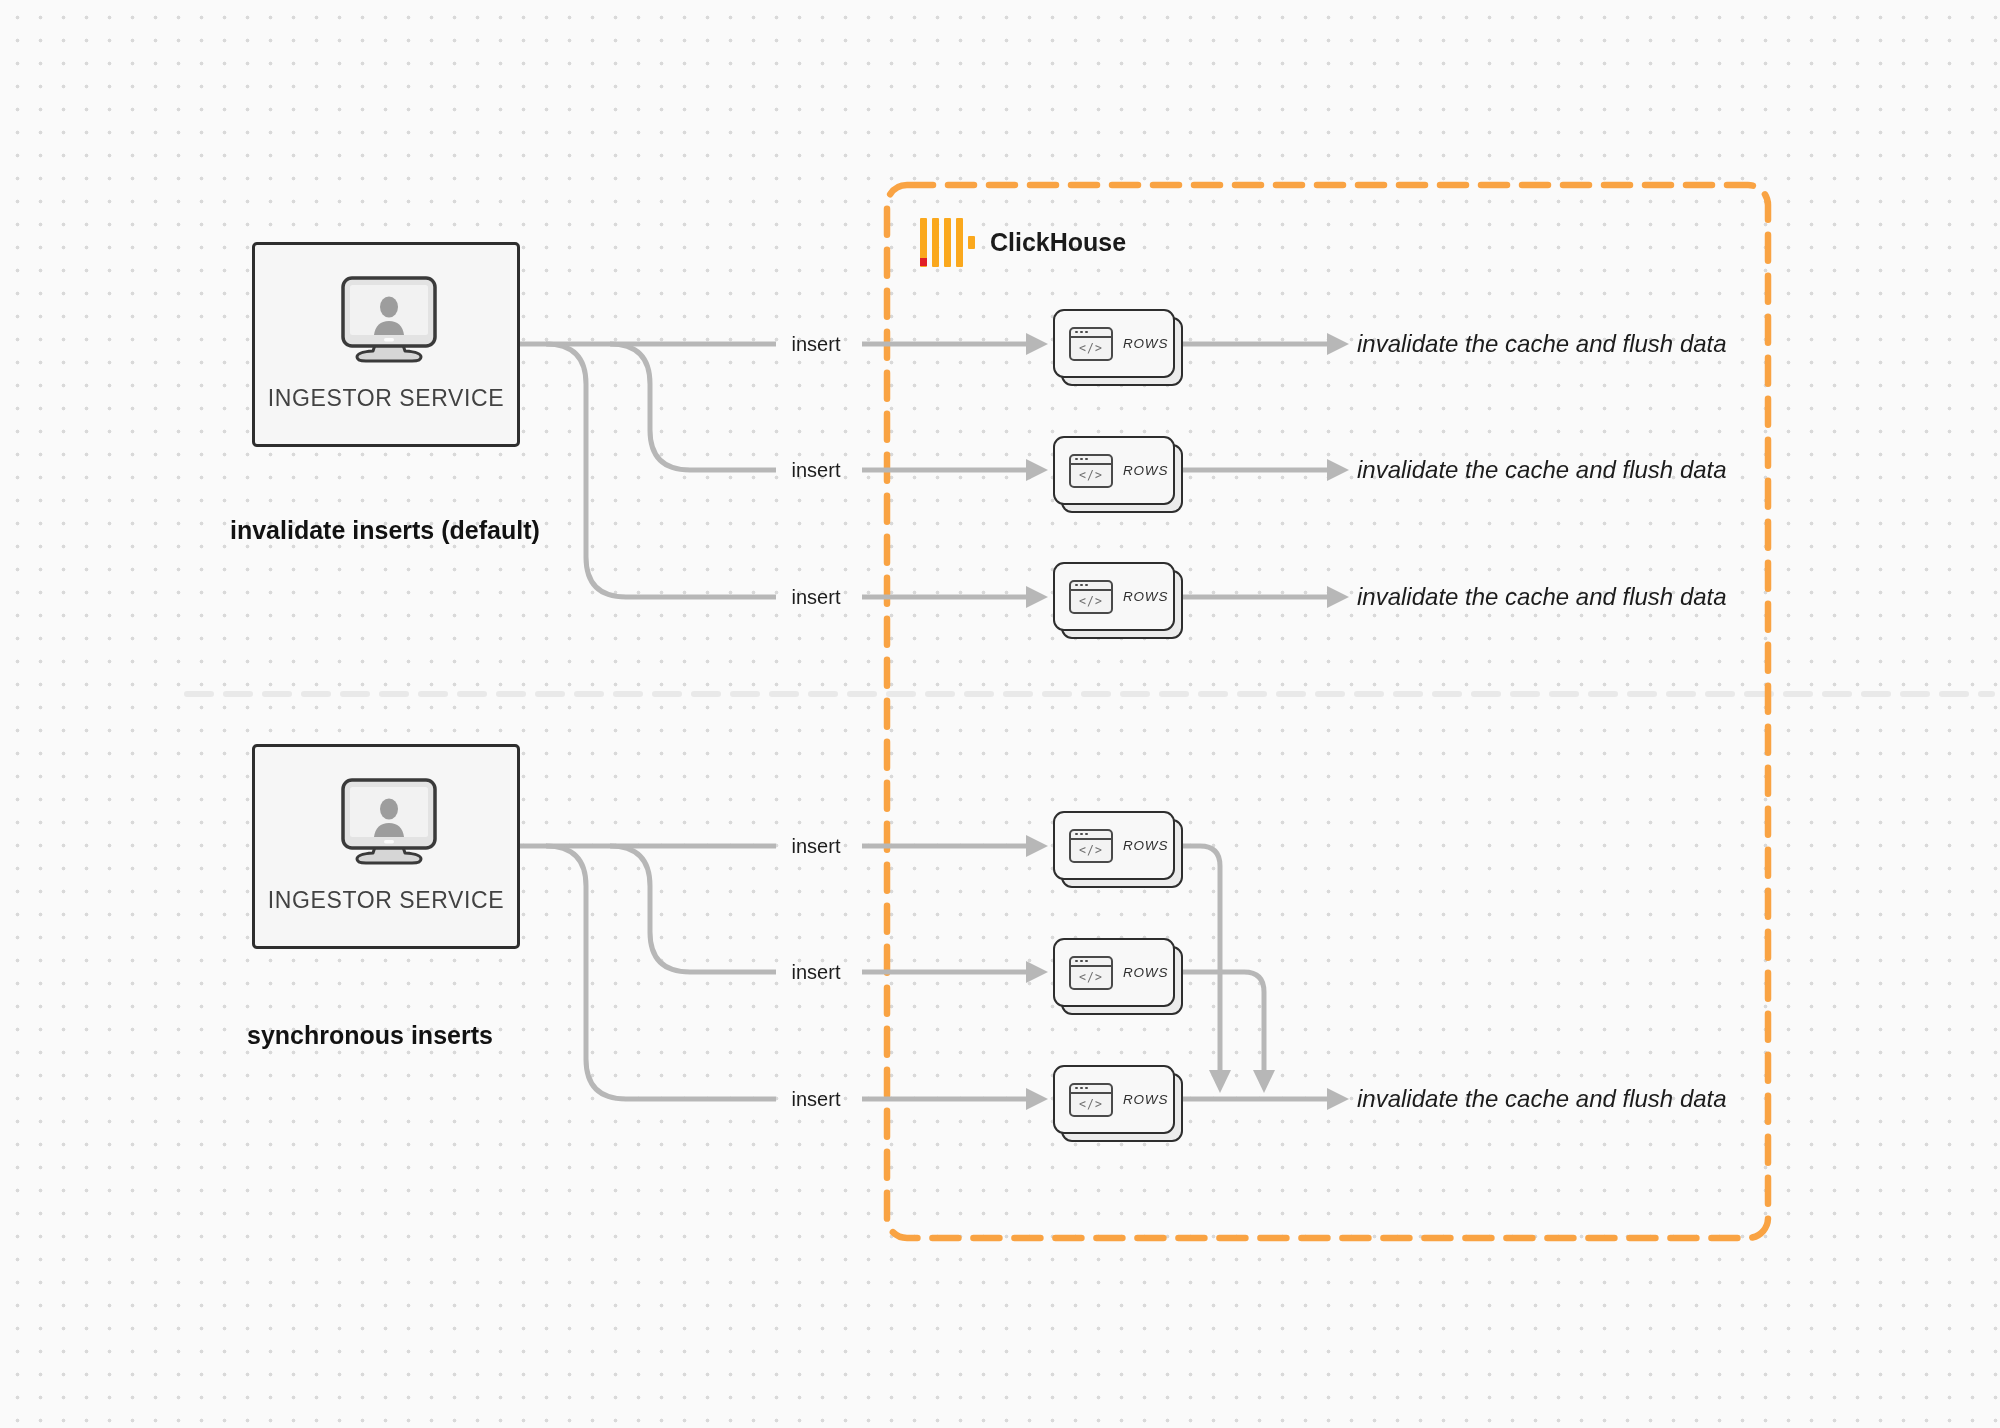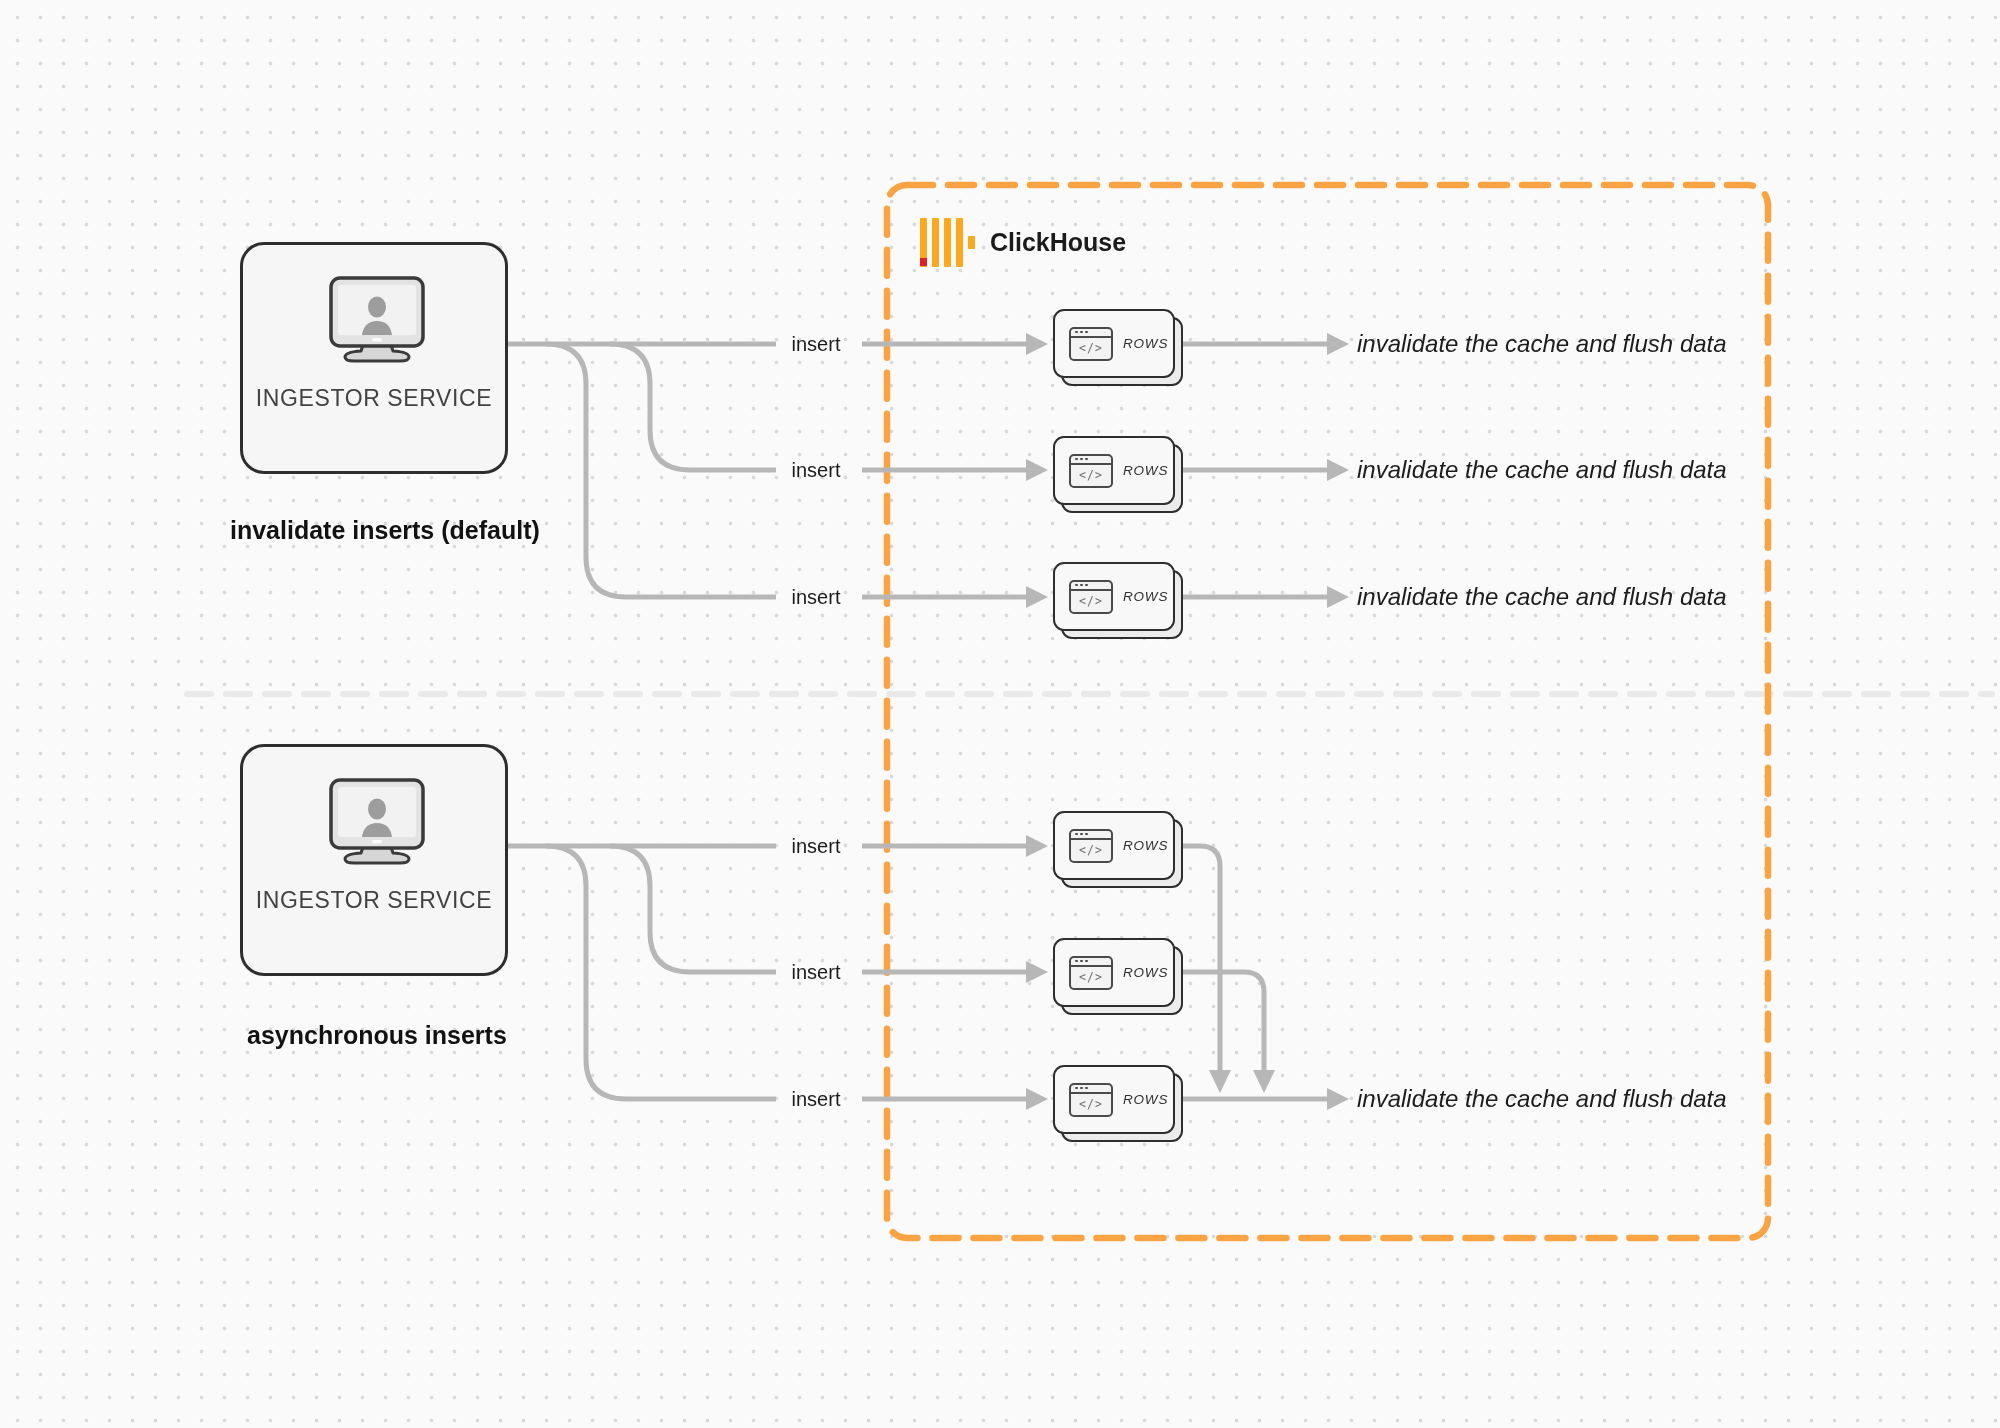--- a/index.html
+++ b/index.html
@@ -13,22 +13,22 @@
     position:relative; width:2000px; height:1428px;
     background-color:#fafafa;
     background-image:radial-gradient(circle, #d9d9d9 1.8px, transparent 2.1px);
     background-size:23px 23px;
     background-position:6px 6px;
   }
   .connector-layer { position:absolute; left:0; top:0; }
 
   
   .ingestor-box {
-    position:absolute; left:240px; width:268px; height:232px;
-    background:#f6f6f6; border:3.5px solid #2e2e2e; border-radius:24px;
+    position:absolute; left:252px; width:268px; height:205px;
+    background:#f6f6f6; border:3.5px solid #2e2e2e; border-radius:5px;
     box-sizing:border-box;
   }
   .monitor-icon { position:absolute; left:82px; top:30px; }
   .ingestor-label {
     position:absolute; left:0; right:0; top:140px; text-align:center;
     font-size:23px; color:#424242; letter-spacing:0.6px;
   }
 
   .caption {
     position:absolute; font-size:25px; font-weight:bold; color:#121212;
@@ -227,21 +227,21 @@
     <svg class="monitor-icon" width="104" height="92" viewBox="0 0 104 92">
       <path d="M38 70 L66 70 L68 76 Q84 77 84 82 Q84 86 75 86 L29 86 Q20 86 20 82 Q20 77 36 76 Z" fill="#d6d6d6" stroke="#3a3a3a" stroke-width="3" stroke-linejoin="round"></path>
       <rect x="6" y="3" width="92" height="68" rx="9" fill="#e3e3e3" stroke="#3a3a3a" stroke-width="3.5"></rect>
       <rect x="13" y="10" width="78" height="50" rx="2.5" fill="#f2f2f2"></rect>
       <ellipse cx="52" cy="32" rx="9" ry="10.5" fill="#9d9d9d"></ellipse>
       <path d="M37 60 Q39 46 52 46 Q65 46 67 60 Z" fill="#9d9d9d"></path>
       <rect x="47" y="63" width="10" height="3.5" rx="1.7" fill="#fbfbfb"></rect>
     </svg>
     <div class="ingestor-label">INGESTOR SERVICE</div>
   </div>
-  <div class="caption" style="left:247px; top:1021px">asynchronous inserts</div>
+  <div class="caption" style="left:247px; top:1021px">synchronous inserts</div>
 
   <span class="insert-label" style="left:816px; top:846px">insert</span>
   <span class="insert-label" style="left:816px; top:972px">insert</span>
   <span class="insert-label" style="left:816px; top:1099px">insert</span>
 
   <div class="rows-card" style="left:1053px; top:811px">
     <div class="card-back"></div>
     <div class="card-front">
       <div class="code-icon">
         <div class="icon-bar">

